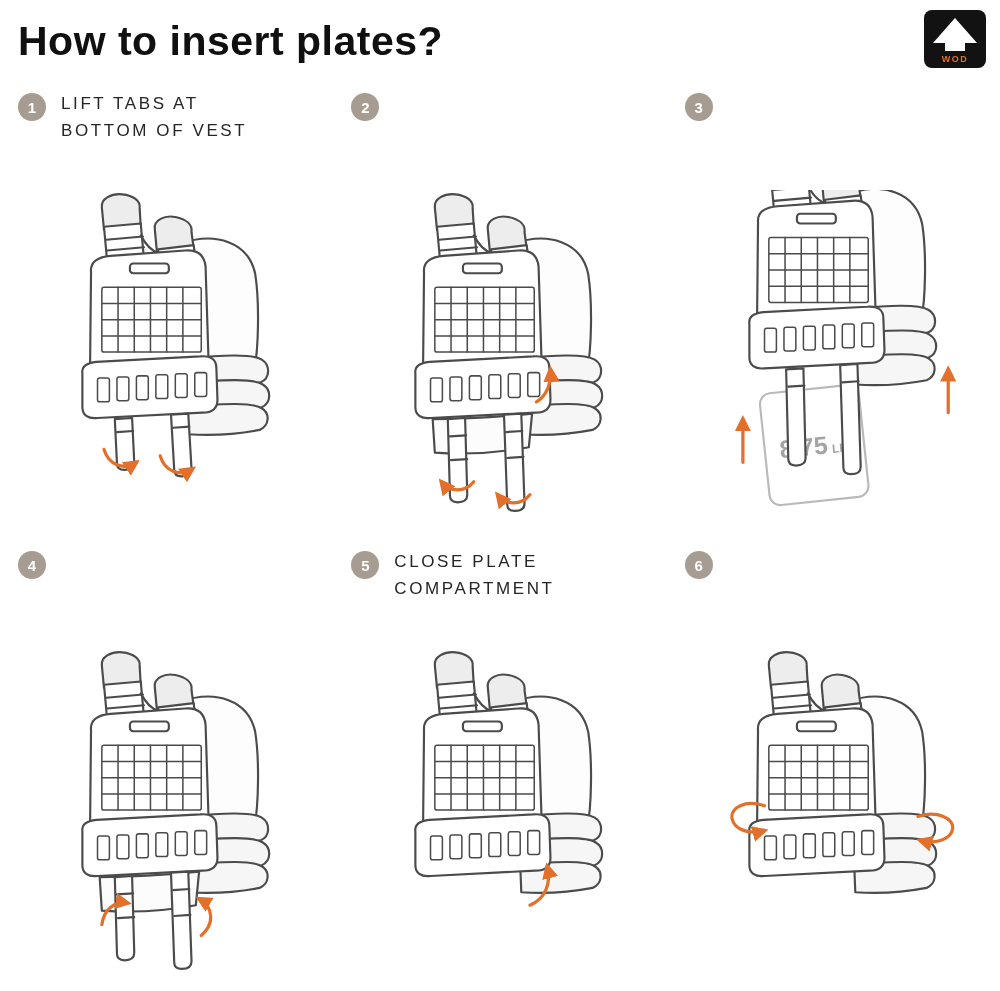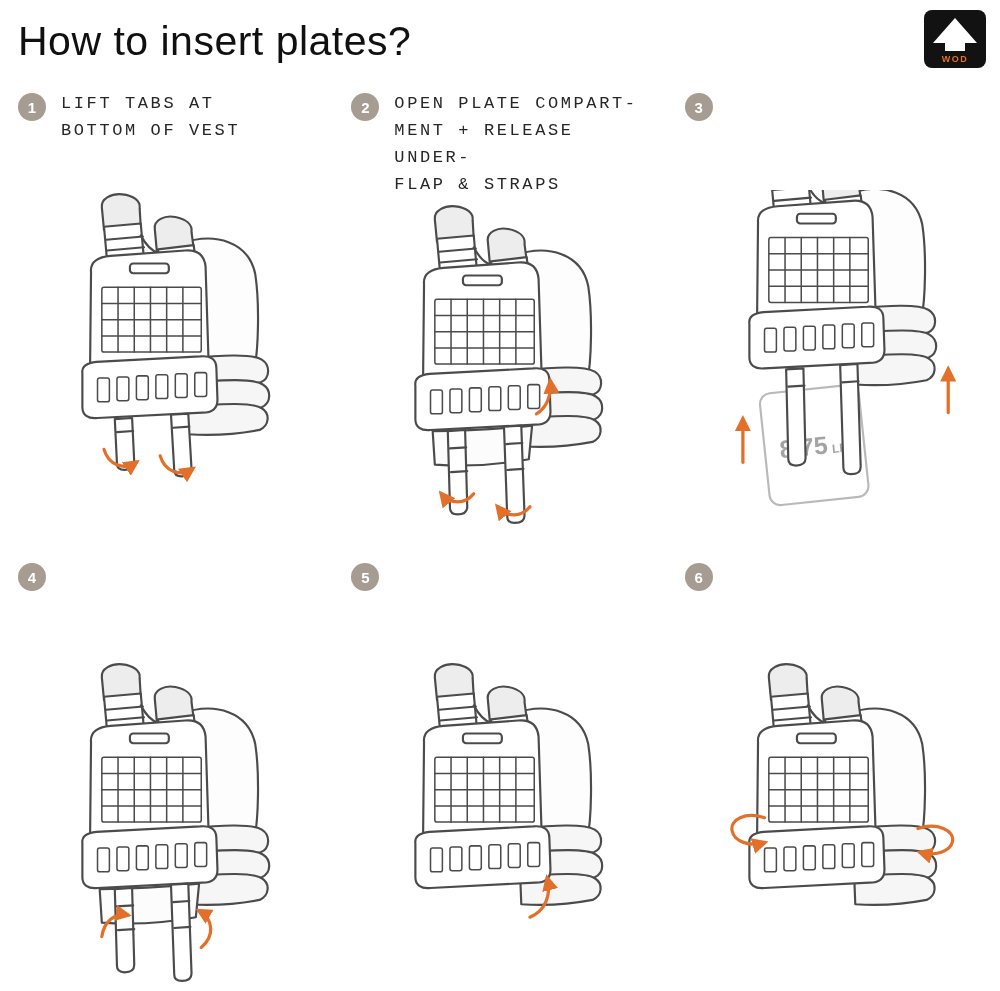--- a/index.html
+++ b/index.html
@@ -1,26 +1,26 @@
 <!DOCTYPE html>
 <html><head>
 <meta charset="utf-8">
 <style>
   html,body{margin:0;padding:0;background:#ffffff;}
   body{width:1000px;height:991px;overflow:hidden;font-family:"Liberation Sans",sans-serif;color:#1f1f1f;position:relative;}
   .page{padding:14px 18px 0 18px;}
-  .page-title{font-size:41px;font-weight:400;letter-spacing:0.5px;color:#101010;margin:4px 0 26px 0;}
+  .page-title{font-size:41px;font-weight:700;letter-spacing:0.5px;color:#101010;margin:4px 0 26px 0;}
   .logo{position:absolute;top:10px;right:14px;width:62px;height:58px;padding-left:36px;}
   .logo svg{display:block;width:100%;height:100%;}
   .steps-grid{display:grid;grid-template-columns:repeat(3,1fr);column-gap:36px;row-gap:24px;}
   .step-head{display:flex;align-items:flex-start;gap:15px;min-height:95px;margin-bottom:4px;}
   .step-badge{flex:0 0 28px;width:28px;height:28px;border-radius:50%;background:#a69c92;color:#ffffff;
     display:flex;align-items:center;justify-content:center;font-size:15px;font-weight:700;margin-top:2px;}
   .step-label{font-size:17px;font-weight:500;letter-spacing:2.6px;line-height:1.58;color:#262626;
-    white-space:pre-line;text-transform:uppercase;font-family:Liberation Mono, monospace;}
+    white-space:pre-line;text-transform:uppercase;}
   .illu{display:block;height:335px;margin:0 auto;}
   .arrow{stroke:#e2702a;stroke-width:3;fill:none;stroke-linecap:round;}
   .vest{stroke:#4b4b4b;stroke-width:2;stroke-linejoin:round;stroke-linecap:round;}
 </style>
 </head>
 <body>
 
 <svg width="0" height="0" style="position:absolute" aria-hidden="true">
 <defs>
   <marker id="ah" viewBox="0 0 8 8" markerWidth="5" markerHeight="5" refX="6" refY="4" orient="auto">
@@ -103,23 +103,20 @@
         <g class="arrow">
           <path d="M62,240 C66,254 80,260 92,252" marker-end="url(#ah)"></path>
           <path d="M114,246 C118,260 132,266 144,258" marker-end="url(#ah)"></path>
         </g>
       </svg>
     </div>
 
     <div class="step">
       <div class="step-head">
         <div class="step-badge">2</div>
-        <div class="step-label">OPEN PLATE COMPART-
-MENT + RELEASE UNDER-
-FLAP &amp; STRAPS</div>
       </div>
       <svg class="illu" viewBox="0 0 240 310">
         <g>
           <use href="#vest-body"></use>
             <use href="#underflap"></use>
             <use href="#tabs-long"></use>
         </g>
         <g class="arrow">
           <path d="M154,196 C164,190 168,178 167,166" marker-end="url(#ah)"></path>
           <path d="M96,270 C88,280 74,280 66,270" marker-end="url(#ah)"></path>
@@ -167,20 +164,22 @@
         <g class="arrow">
           <path d="M60,256 C62,242 72,234 84,236" marker-end="url(#ah)"></path>
           <path d="M152,266 C164,256 164,240 150,232" marker-end="url(#ah)"></path>
         </g>
       </svg>
     </div>
 
     <div class="step">
       <div class="step-head">
         <div class="step-badge">5</div>
+        <div class="step-label">CLOSE PLATE
+COMPARTMENT</div>
       </div>
       <svg class="illu" viewBox="0 0 240 310">
         <g>
           <use href="#vest-body"></use>
         </g>
         <g class="arrow">
           <path d="M148,238 C162,232 168,218 164,202" marker-end="url(#ah)"></path>
         </g>
       </svg>
     </div>

